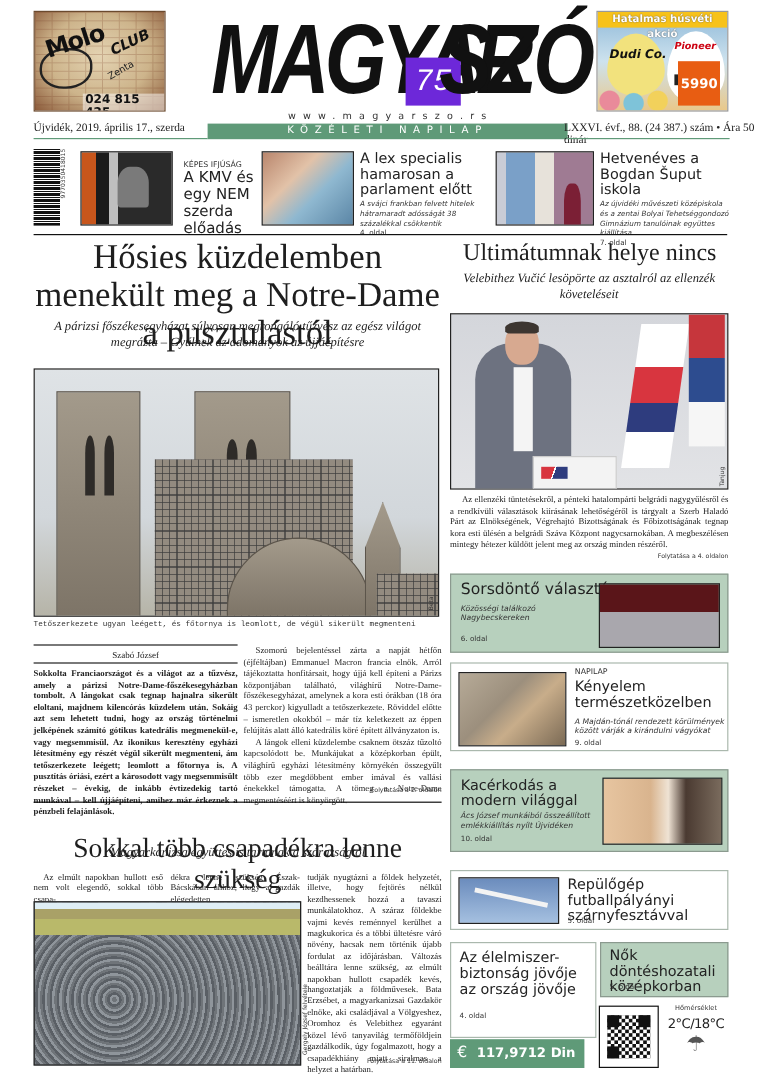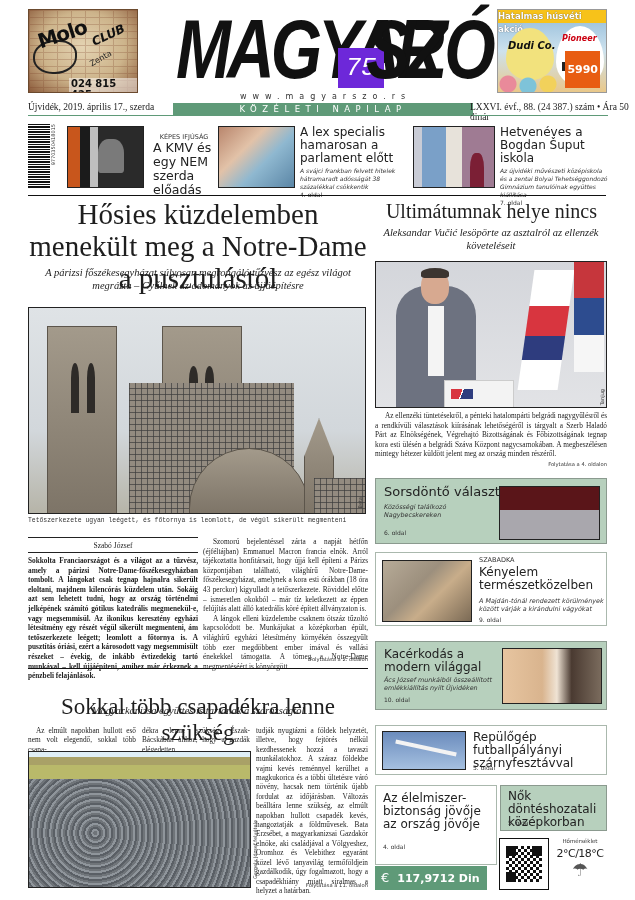--- a/index.html
+++ b/index.html
@@ -27,21 +27,21 @@
     font-style: italic; font-size: 66px; letter-spacing: -4px; color: #111; transform: scaleY(1.25); transform-origin: top left; line-height: 62px; }
   .logo .szo { position: absolute; left: 190px; top: 0; font-family: "Liberation Sans", sans-serif; font-weight: bold;
     font-style: italic; font-size: 66px; letter-spacing: -3px; color: #111; transform: scaleY(1.25); transform-origin: top left; line-height: 62px; }
   .logo .badge75 { position: absolute; left: 162px; top: 38px; width: 46px; height: 40px; background: #6d28d9; color: #fff;
     font-family: Liberation Mono, monospace; font-style: italic; font-size: 26px; text-align: center; line-height: 40px; }
   .url { left: 240px; top: 92px; font-size: 8px; letter-spacing: 6px; color: #333; font-family: "DejaVu Sans", sans-serif; }
 
   .ad-right { left: 497px; top: 9px; width: 110px; height: 84px; border: 1px solid #999; overflow: hidden;
     background: linear-gradient(180deg, #8fb9d8 0%, #cde2ee 50%, #e9c88a 100%); }
   .ad-right .top { position: absolute; left: 0; top: 0; right: 0; height: 13px; background: #f7c21a; color: #fff;
-    font-family: "DejaVu Sans", sans-serif; font-weight: bold; font-size: 8.5px; text-align: left; line-height: 13px; text-shadow: 0 0 1px #333; }
+    font-family: "DejaVu Sans", sans-serif; font-weight: bold; font-size: 8.5px; text-align: center; line-height: 13px; text-shadow: 0 0 1px #333; }
   .ad-right .egg1 { position: absolute; left: 8px; top: 18px; width: 48px; height: 52px; background: #f2e27d; border-radius: 50% 50% 48% 48% / 60% 60% 40% 40%; }
   .ad-right .egg2 { position: absolute; left: 58px; top: 16px; width: 48px; height: 60px; background: #fff; border-radius: 50% 50% 48% 48% / 60% 60% 40% 40%; }
   .ad-right .dudi { position: absolute; left: 10px; top: 30px; font-family: "DejaVu Sans", sans-serif; font-weight: bold; font-style: italic; font-size: 10px; color: #111; }
   .ad-right .pioneer { position: absolute; left: 64px; top: 24px; font-family: "DejaVu Sans", sans-serif; font-weight: bold; font-style: italic; font-size: 8px; color: #c01; }
   .ad-right .radio { position: absolute; left: 64px; top: 52px; width: 38px; height: 9px; background: #222; }
   .ad-right .price { position: absolute; right: 6px; bottom: 4px; background: #e85d12; color: #fff; font-family: "DejaVu Sans", sans-serif;
     font-weight: bold; font-size: 11px; padding: 12px 2px; }
   .ad-right .eggs { position: absolute; left: 0; bottom: 0; width: 70px; height: 24px;
     background: radial-gradient(circle at 10px 16px, #e98a9a 8px, transparent 9px), radial-gradient(circle at 30px 18px, #7ec3d9 8px, transparent 9px), radial-gradient(circle at 50px 16px, #f2d15b 8px, transparent 9px); }
 
@@ -56,21 +56,21 @@
   .barcode { left: 28px; top: 124px; width: 22px; height: 64px;
     background: repeating-linear-gradient(180deg, #111 0 1px, #fff 1px 2px, #111 2px 4px, #fff 4px 5px); }
   .barcode-num { left: 50px; top: 124px; font-size: 5px; writing-mode: vertical-rl; transform: rotate(180deg); color: #333; font-family: "DejaVu Sans", sans-serif; }
   .thumb { border: 1px solid #222; overflow: hidden; }
   .t1 { left: 67px; top: 126px; width: 77px; height: 62px; background: linear-gradient(90deg, #c8561c 0 16%, #1b1b1b 16% 30%, #bfbfbf 30% 40%, #2a2a2a 40% 100%); }
   .t1::after { content: ""; position: absolute; left: 30px; top: 12px; width: 26px; height: 34px; background: #7a7a7a; border-radius: 40% 40% 10% 10%; }
   .t2 { left: 218px; top: 126px; width: 77px; height: 62px; background: linear-gradient(135deg, #b9866d 0%, #e2c2a8 35%, #8fb8d0 60%, #5b86a6 100%); }
   .t3 { left: 413px; top: 126px; width: 82px; height: 62px; background: linear-gradient(90deg, #c9ccd6 0 10%, #7aa0c8 10% 40%, #e7e2da 40% 60%, #9f7b93 60% 100%); }
   .t3::after { content: ""; position: absolute; left: 56px; top: 26px; width: 14px; height: 36px; background: #7b1f35; border-radius: 40% 40% 0 0; }
 
-  .teaser-kicker { font-family: "DejaVu Sans", sans-serif; font-size: 6.5px; color: #333; text-align: center; }
+  .teaser-kicker { font-family: "DejaVu Sans", sans-serif; font-size: 6.5px; color: #333; }
   .teaser-title { font-family: "DejaVu Sans", sans-serif; font-size: 12px; line-height: 13px; color: #222; }
   .teaser-desc { font-family: "DejaVu Sans", sans-serif; font-size: 6px; font-style: italic; line-height: 8px; color: #333; }
   .teaser-page { font-family: "DejaVu Sans", sans-serif; font-size: 6px; color: #333; }
   .tx1 { left: 153px; top: 133px; width: 62px; }
   .tx1 .teaser-title { font-size: 12.5px; line-height: 14px; }
   .tx2 { left: 300px; top: 126px; width: 108px; }
   .tx3 { left: 500px; top: 126px; width: 110px; }
 
   .rule-strip { left: 28px; top: 195px; width: 578px; height: 1px; background: #111; }
 
@@ -264,21 +264,21 @@
 <div class="abs col dc1">
     <p>Az elmúlt napokban hullott eső nem volt elegendő, sokkal több csapa-</p>
   </div>
 <div class="abs col dc2">dékra lenne szükség Észak-Bácskában ahhoz, hogy a gazdák elégedetten</div>
 <div class="abs col dc3">tudják nyugtázni a földek helyzetét, illetve, hogy fejtörés nélkül kezdhessenek hozzá a tavaszi munkálatokhoz. A száraz földekbe vajmi kevés reménnyel kerülhet a magkukorica és a többi ültetésre váró növény, hacsak nem történik újabb fordulat az időjárásban. Változás beálltára lenne szükség, az elmúlt napokban hullott csapadék kevés, hangoztatják a földművesek. Bata Erzsébet, a magyarkanizsai Gazdakör elnöke, aki családjával a Völgyeshez, Oromhoz és Velebithez egyaránt közel lévő tanyavilág termőföldjein gazdálkodik, úgy fogalmazott, hogy a csapadékhiány miatt siralmas a helyzet a határban.</div>
 <div class="abs photo-drought"></div>
 <span class="abs credit" style="left:252px;top:820px">Gergely József felvétele</span>
 <div class="abs cont cont-drought">Folytatása a 11. oldalon</div>
 
 <h2 class="abs vu-title" style="font-weight:normal">Ultimátumnak helye nincs</h2>
-<div class="abs vu-sub">Aleksandar Vučić lesöpörte az asztalról az ellenzék követeléseit</div>
+<div class="abs vu-sub">Velebithez Vučić lesöpörte az asztalról az ellenzék követeléseit</div>
 <div class="abs photo-vu">
   <div class="vu-flag1"></div>
   <div class="vu-flag2"></div>
   <div class="vu-man"></div>
   <div class="vu-shirt"></div>
   <div class="vu-head"></div>
   <div class="vu-hair"></div>
   <div class="vu-podium"></div>
   <span class="abs credit" style="right:1px;bottom:2px">Tanjug</span>
 </div>
@@ -289,21 +289,21 @@
 
 <div class="abs box box-green b1">
   <div class="abs bx-title" style="left:8px;top:6px;font-size:13px">Sorsdöntő választás</div>
   <div class="abs bx-desc" style="left:8px;top:24px;width:100px">Közösségi találkozó Nagybecskereken</div>
   <div class="abs bx-page" style="left:8px;top:50px">6. oldal</div>
   <div class="img"></div>
 </div>
 
 <div class="abs box box-white b2">
   <div class="img"></div>
-  <div class="abs bx-kicker" style="left:103px;top:3px">SZABADKA</div>
+  <div class="abs bx-kicker" style="left:103px;top:3px">NAPILAP</div>
   <div class="abs bx-title" style="left:103px;top:13px;width:125px">Kényelem természetközelben</div>
   <div class="abs bx-desc" style="left:103px;top:44px;width:125px">A Majdán-tónál rendezett körülmények között várják a kirándulni vágyókat</div>
   <div class="abs bx-page" style="left:103px;top:63px">9. oldal</div>
 </div>
 
 <div class="abs box box-green b3">
   <div class="abs bx-title" style="left:8px;top:6px;width:112px">Kacérkodás a modern világgal</div>
   <div class="abs bx-desc" style="left:8px;top:34px;width:115px">Ács József munkáiból összeállított emlékkiállítás nyílt Újvidéken</div>
   <div class="abs bx-page" style="left:8px;top:54px">10. oldal</div>
   <div class="img"></div>

